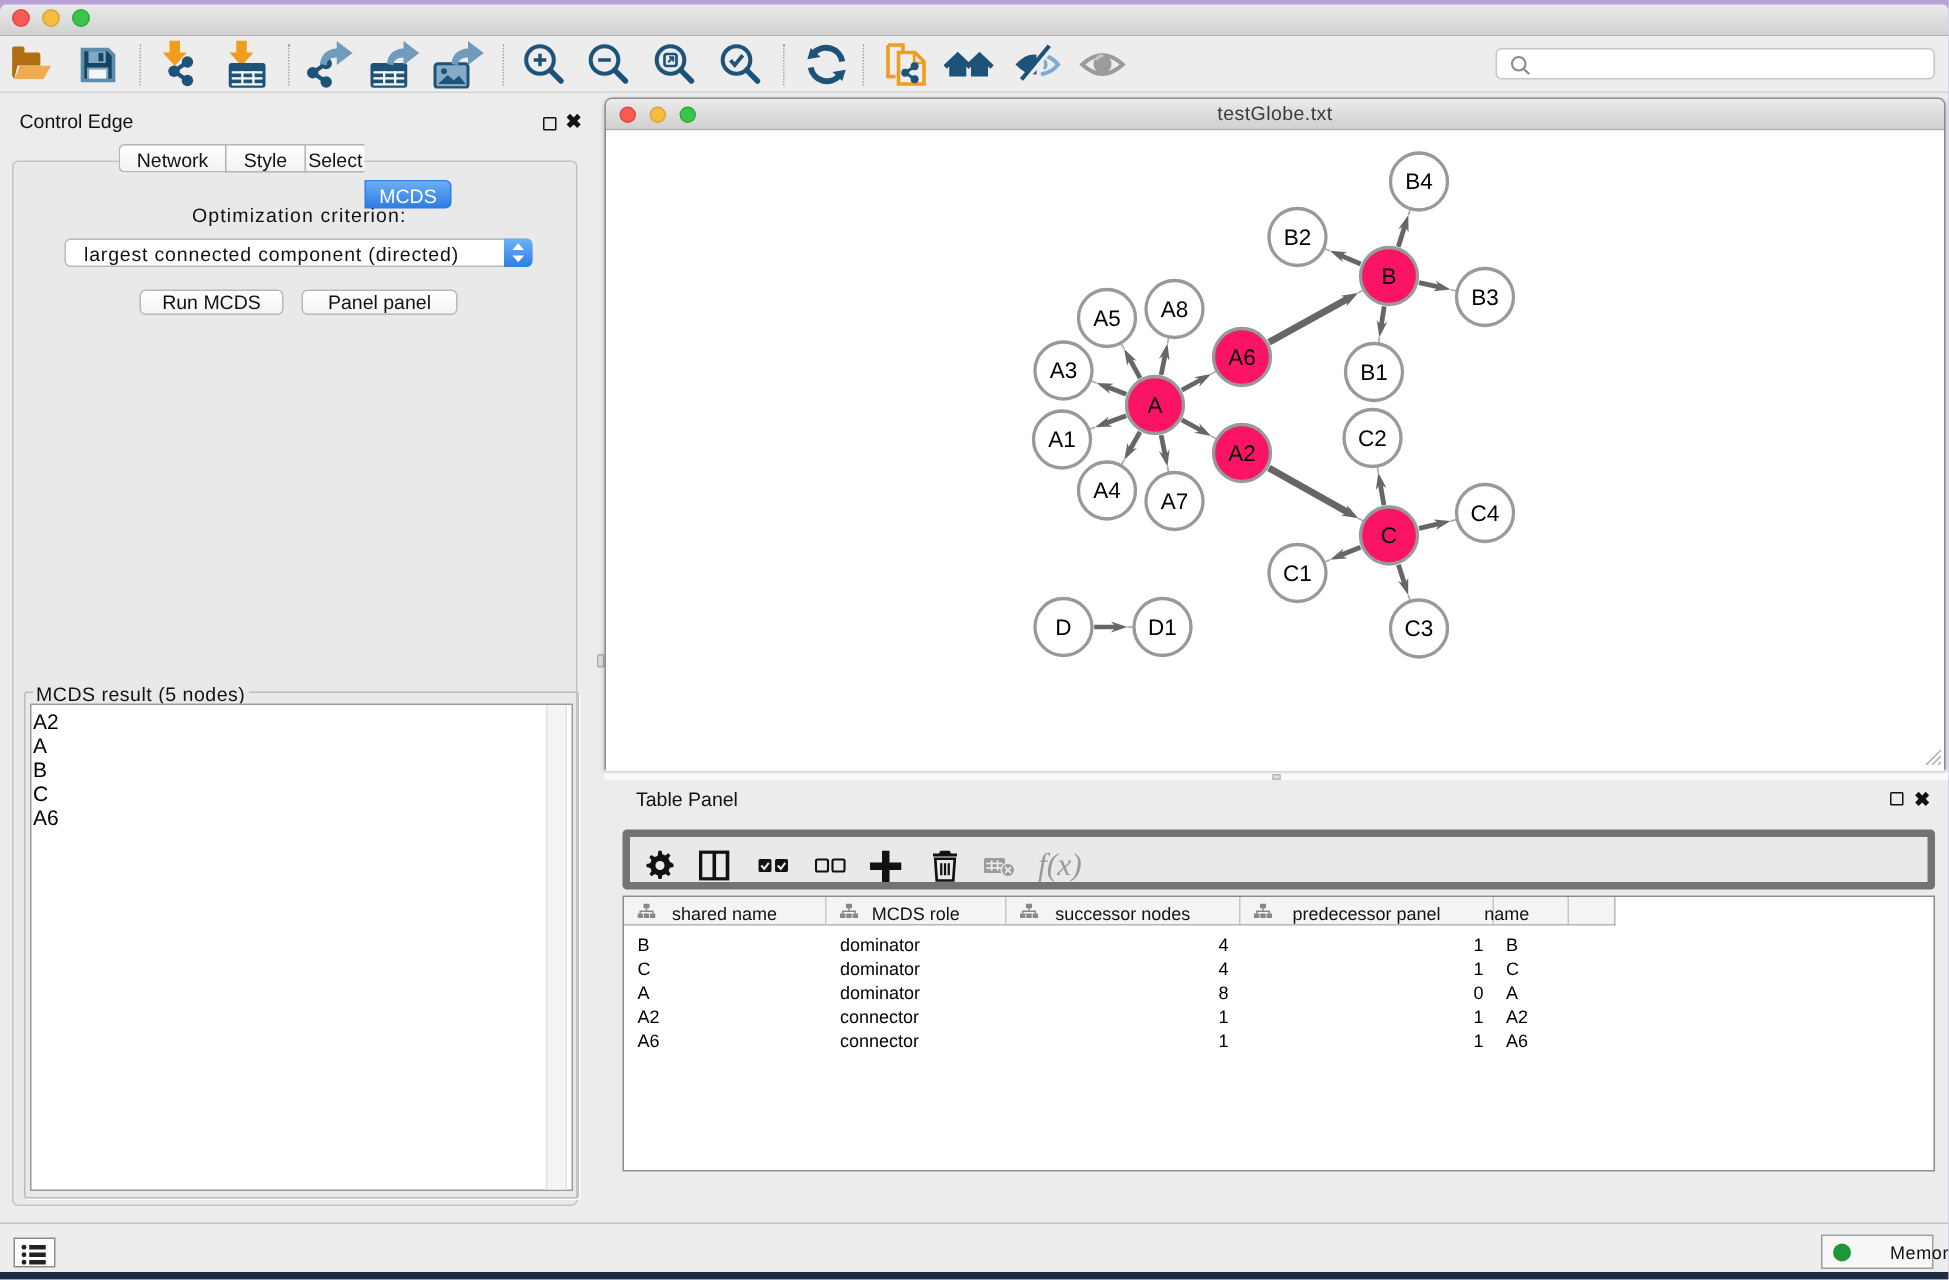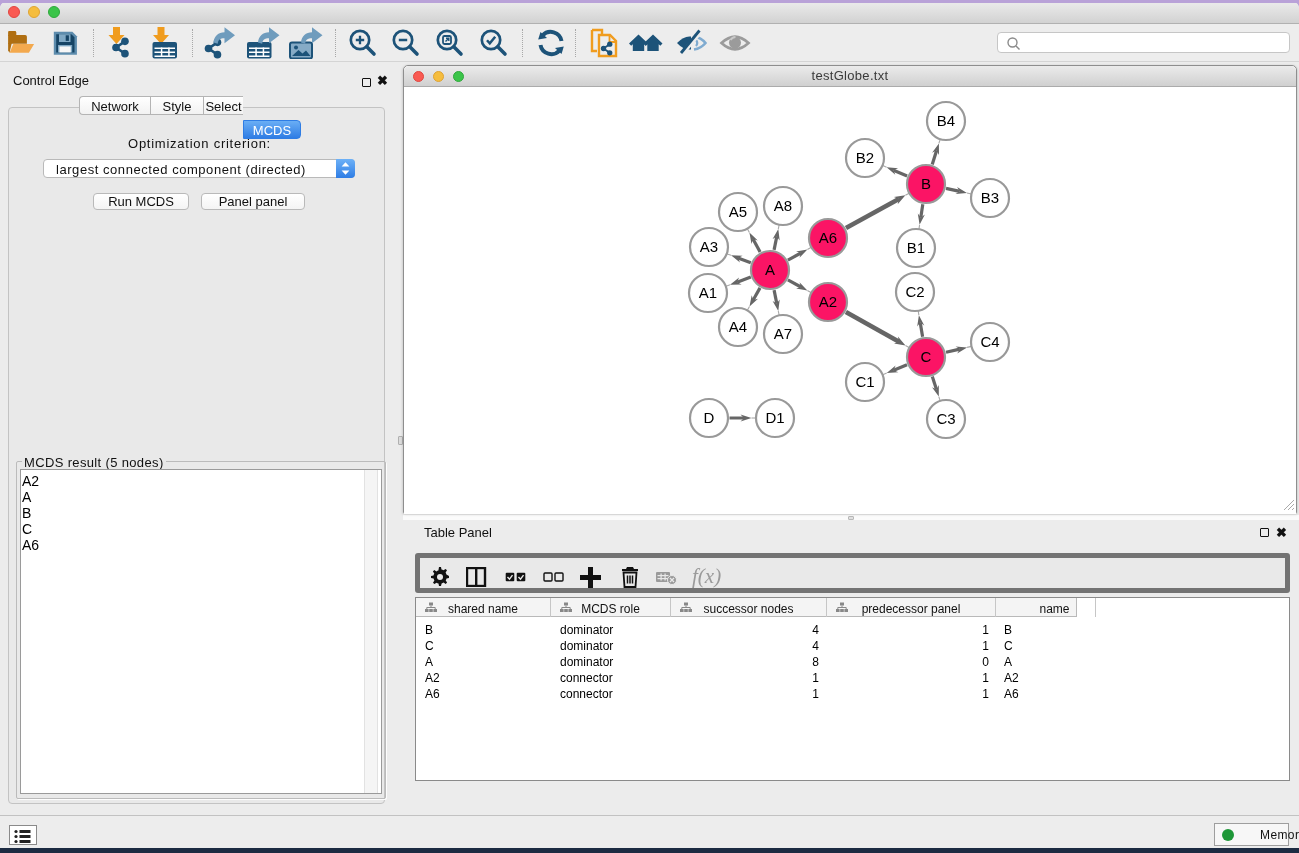--- a/index.html
+++ b/index.html
@@ -427,21 +427,21 @@
             <path d="M6 3.5 v2 M1.8 7 v-1.5 h8.4 V7" stroke="#888" stroke-width="1" fill="none"></path>
           </svg>
 <div class="hcell" style="left:411px;width:169px;">predecessor panel</div>
 <svg class="hicon" width="12" height="11" viewBox="0 0 12 11" style="left:420px">
             <rect x="4" y="0.5" width="4" height="3" fill="#888"></rect>
             <rect x="0" y="7" width="3.6" height="3" fill="#888"></rect>
             <rect x="4.2" y="7" width="3.6" height="3" fill="#888"></rect>
             <rect x="8.4" y="7" width="3.6" height="3" fill="#888"></rect>
             <path d="M6 3.5 v2 M1.8 7 v-1.5 h8.4 V7" stroke="#888" stroke-width="1" fill="none"></path>
           </svg>
-<div class="hcell" style="left:598px;width:82px;">name</div>
+<div class="hcell" style="left:548px;width:82px;">name</div>
 </div>
 <div class="tcell" style="left:9px;top:24px;">B</div>
 <div class="tcell" style="left:144px;top:24px;">dominator</div>
 <div class="tcell" style="left:255px;top:24px;width:148px;text-align:right;">4</div>
 <div class="tcell" style="left:411px;top:24px;width:162px;text-align:right;">1</div>
 <div class="tcell" style="left:588px;top:24px;">B</div>
 <div class="tcell" style="left:9px;top:40px;">C</div>
 <div class="tcell" style="left:144px;top:40px;">dominator</div>
 <div class="tcell" style="left:255px;top:40px;width:148px;text-align:right;">4</div>
 <div class="tcell" style="left:411px;top:40px;width:162px;text-align:right;">1</div>

